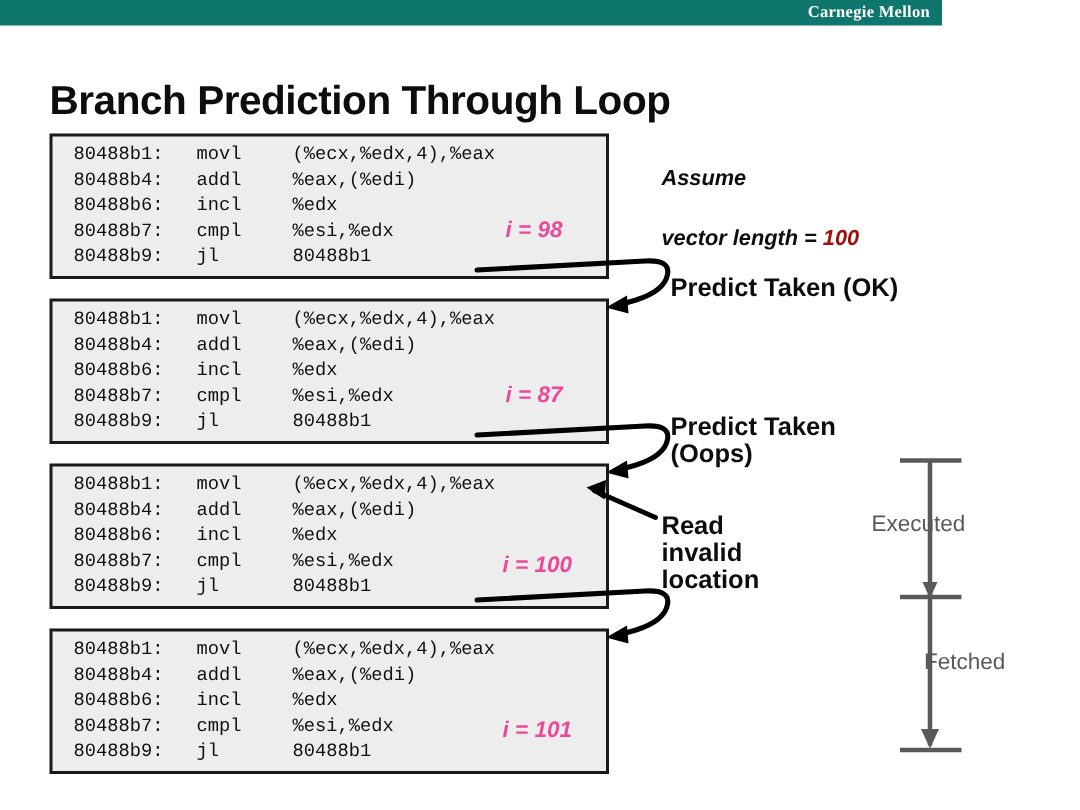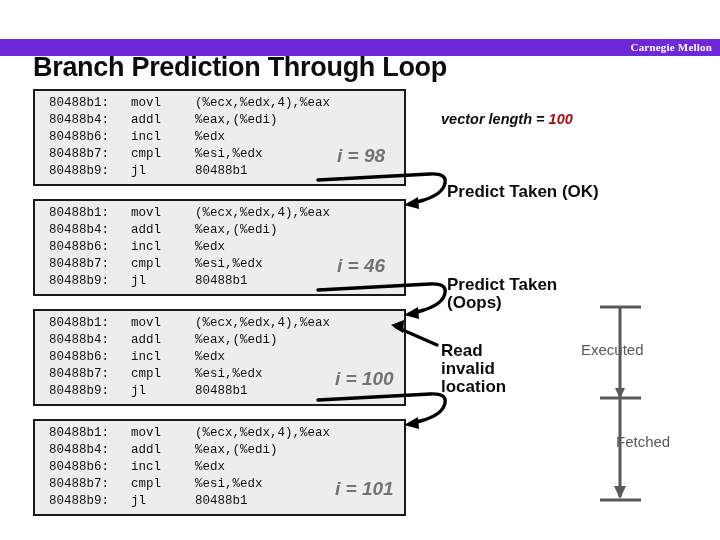--- a/index.html
+++ b/index.html
@@ -12,24 +12,23 @@
     background: #ffffff;
     font-family: "Liberation Sans", sans-serif;
     position: relative;
     overflow: hidden;
   }
 
   
   .brandbar {
     position: absolute;
     left: 0; top: 0;
-    width: 720px;
+    width: 628px;
     height: 17px;
-    background: #6d28d9;
-    margin-top: 39px;
+    background: #0f766e;
   }
   .brandbar .brand-text {
     position: absolute;
     right: 8px;
     top: 0px;
     line-height: 16px;
     color: #ffffff;
     font-family: "Liberation Serif", serif;
     font-weight: bold;
     font-size: 11px;
@@ -67,25 +66,25 @@
     height: 17px;
     line-height: 17px;
     white-space: pre;
   }
   .c-addr { width: 96px; padding-left: 14px; box-sizing: border-box; }
   .c-op   { width: 64px; }
   .c-args { flex: 1; }
 
   .iter-badge {
     position: absolute;
-    color: #737373;
+    color: #ec4899;
     font-family: "Liberation Sans", sans-serif;
     font-style: italic;
     font-weight: bold;
-    font-size: 19px;
+    font-size: 15px;
     white-space: nowrap;
   }
 
   
   .note {
     position: absolute;
     white-space: pre-line;
     color: #0d0d0d;
   }
   .note-assume {
@@ -183,21 +182,21 @@
     <span class="c-addr">80488b7:</span>
     <span class="c-op">cmpl</span>
     <span class="c-args">%esi,%edx</span>
   </div>
   <div class="code-line">
     <span class="c-addr">80488b9:</span>
     <span class="c-op">jl</span>
     <span class="c-args">80488b1</span>
   </div>
 </div>
-<div class="iter-badge" style="left:337px; top:255px;">i = 46</div>
+<div class="iter-badge" style="left:337px; top:255px;">i = 87</div>
 
 <div class="code-block" id="cb2" style="top:309px;">
   <div class="code-line">
     <span class="c-addr">80488b1:</span>
     <span class="c-op">movl</span>
     <span class="c-args">(%ecx,%edx,4),%eax</span>
   </div>
   <div class="code-line">
     <span class="c-addr">80488b4:</span>
     <span class="c-op">addl</span>
@@ -244,20 +243,21 @@
   </div>
   <div class="code-line">
     <span class="c-addr">80488b9:</span>
     <span class="c-op">jl</span>
     <span class="c-args">80488b1</span>
   </div>
 </div>
 <div class="iter-badge" style="left:335px; top:478px;">i = 101</div>
 
 <div class="note note-assume">
+  <div>Assume</div>
   <div><span>vector length = </span><span class="hl">100</span></div>
 </div>
 
 <div class="note note-bold note-ok">Predict Taken (OK)</div>
 <div class="note note-bold note-oops">Predict Taken
 (Oops)</div>
 <div class="note note-bold note-invalid">Read
 invalid
 location</div>
 

